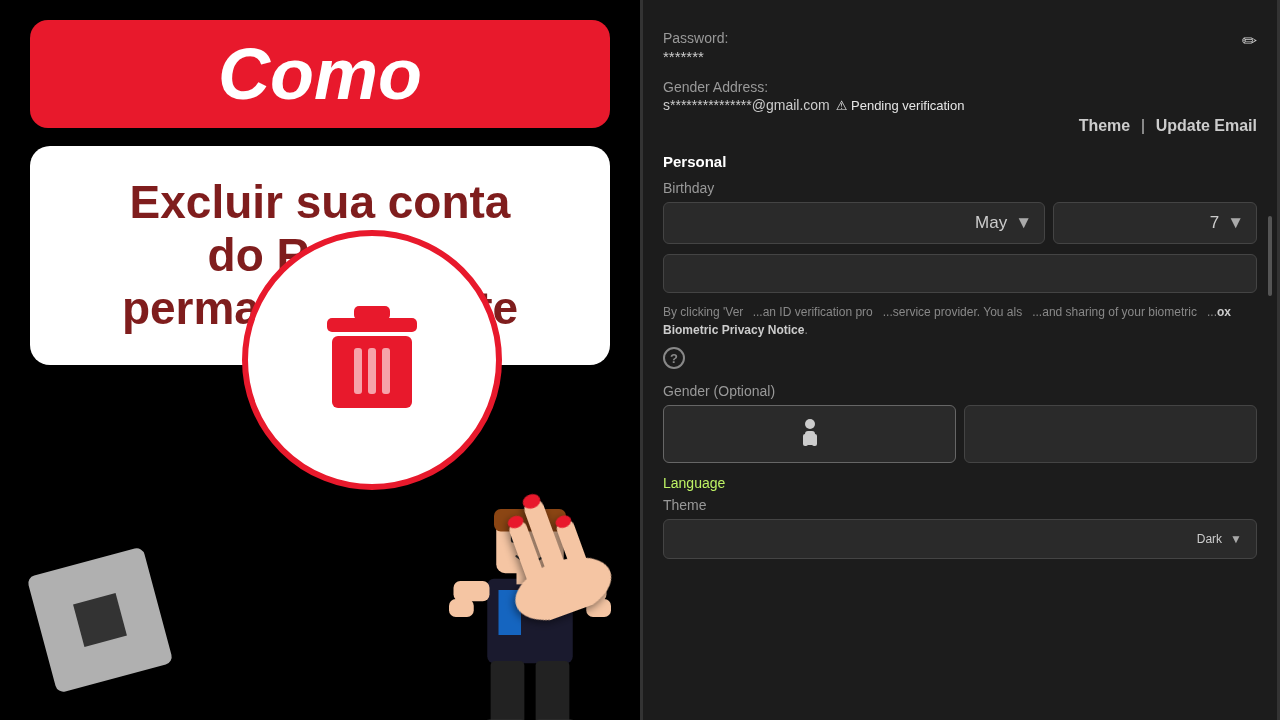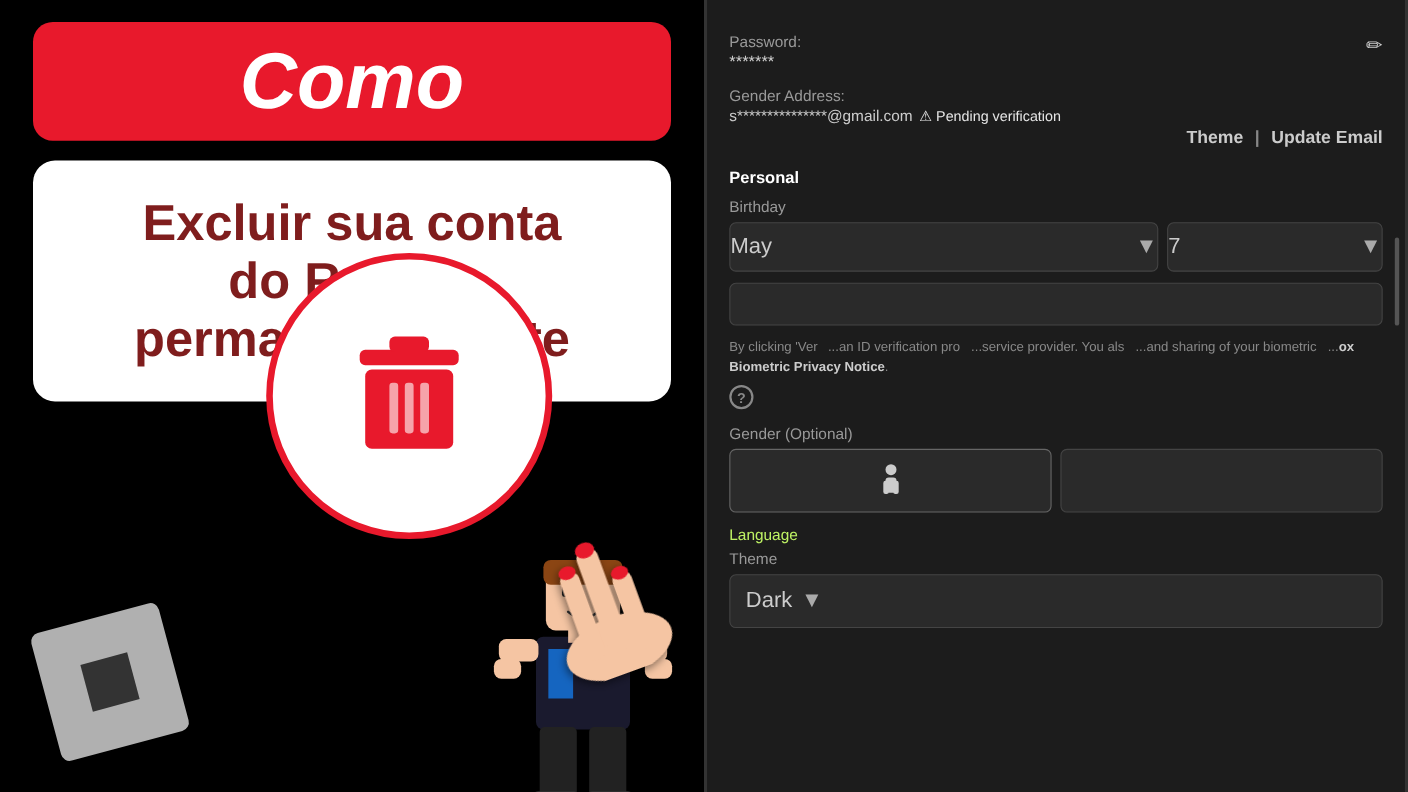--- a/index.html
+++ b/index.html
@@ -212,25 +212,25 @@
     .select-row {
       display: flex;
       gap: 8px;
       margin-bottom: 10px;
     }
     .select-box {
       background: #2a2a2a;
       border: 1px solid #444;
       border-radius: 6px;
       color: #ccc;
-      padding: 10px 0;
-      font-size: 20px;
-      display: flex;
-      align-items: center;
-      justify-content: space-between;
+      padding: 10px 12px;
+      font-size: 17px;
+      display: flex;
+      align-items: center;
+      justify-content: flex-end;
       cursor: pointer;
     }
     .select-box.wide { flex: 2; }
     .select-box.narrow { flex: 1; }
     .chevron { color: #aaa; margin-left: 8px; }
 
     
     .year-input {
       background: #2a2a2a;
       border: 1px solid #444;
@@ -307,24 +307,24 @@
       font-size: 14px;
       margin-bottom: 6px;
     }
 
     .theme-select {
       background: #2a2a2a;
       border: 1px solid #444;
       border-radius: 6px;
       color: #ccc;
       padding: 12px 14px;
-      font-size: 20px;
-      display: flex;
-      align-items: center;
-      justify-content: flex-start;
+      font-size: 12px;
+      display: flex;
+      align-items: center;
+      justify-content: flex-end;
       cursor: pointer;
       width: 100%;
     }
 
     
     .scroll-bar {
       position: absolute;
       right: 5px;
       top: 30%;
       width: 4px;

